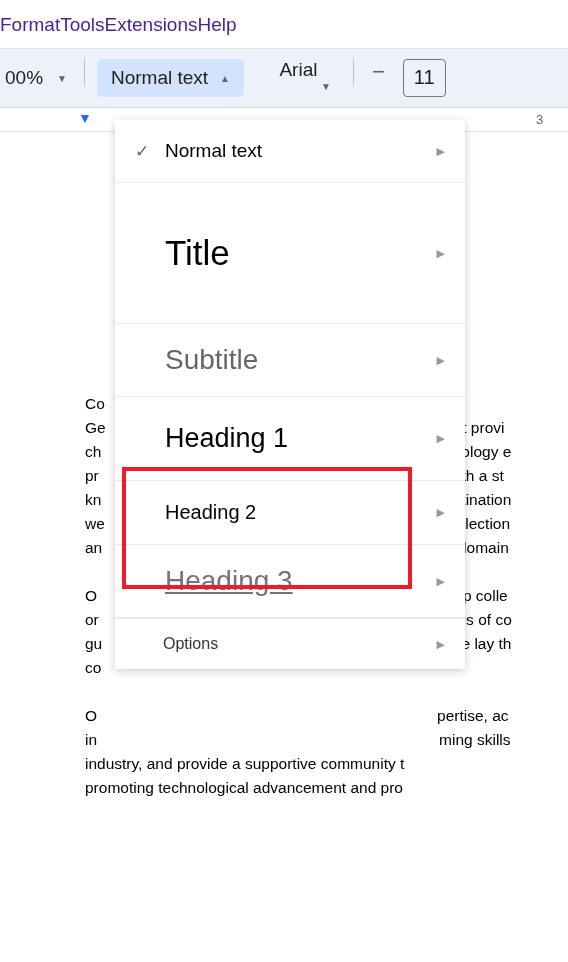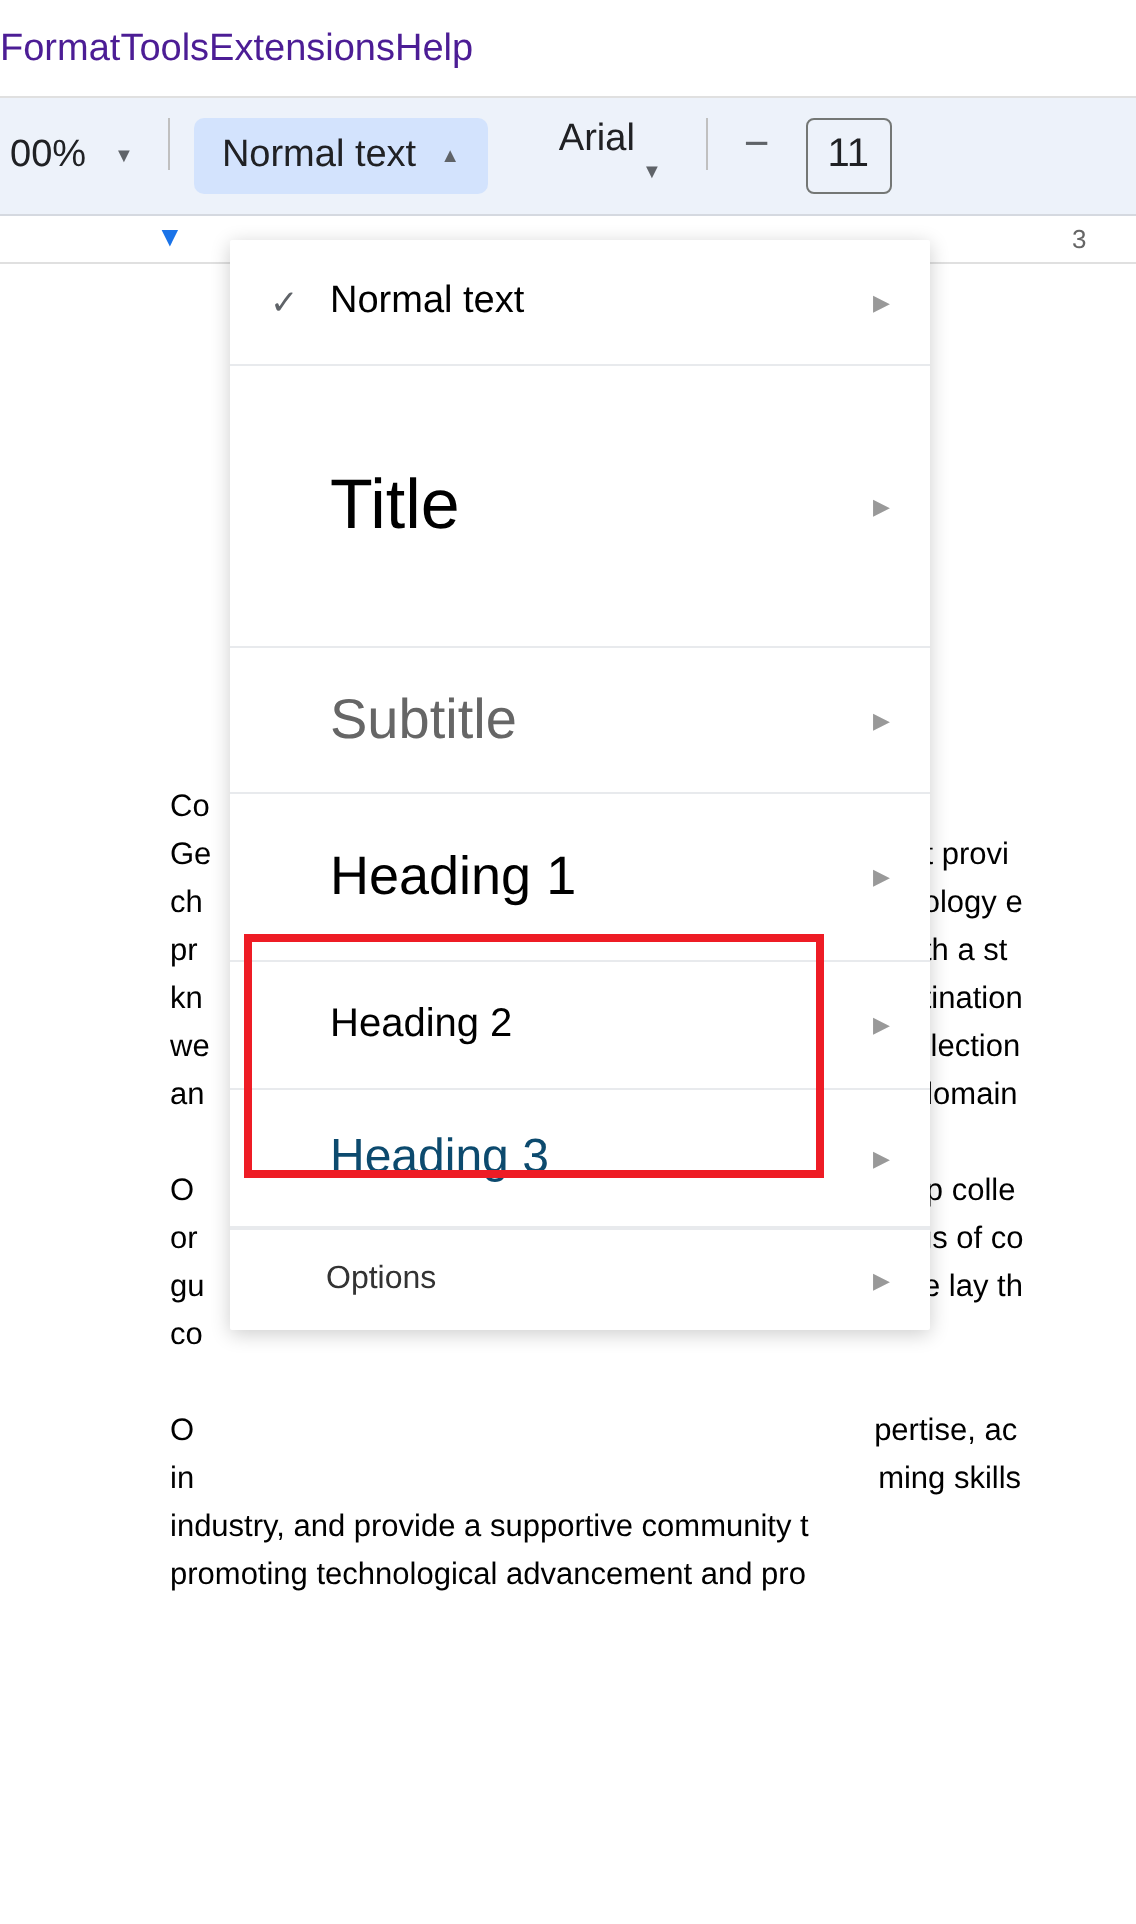--- a/index.html
+++ b/index.html
@@ -201,23 +201,24 @@
       padding: 26px 0 26px 30px;
     }
     
     .item-heading2 .dropdown-label {
       font-size: 20px;
       color: #000;
       padding-left: 30px;
     }
     
     .item-heading3 .dropdown-label {
-      font-size: 24px;
-      color: #0c4a6e;
+      font-size: 28px;
+      color: #737373;
       padding-left: 30px;
+      text-decoration: underline;
     }
     
     .item-options {
       border-top: 1px solid #e8eaed;
     }
     
     .item-options .dropdown-label {
       font-size: 16px;
       color: #333;
       padding: 16px 0 16px 30px;

